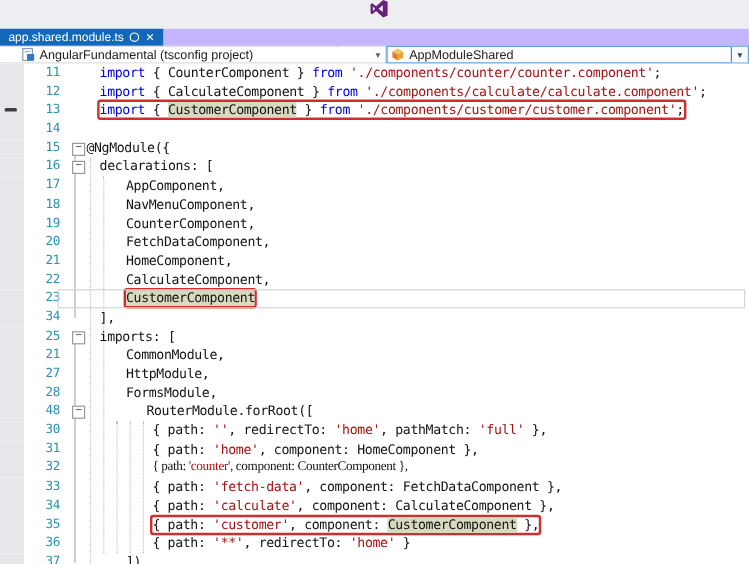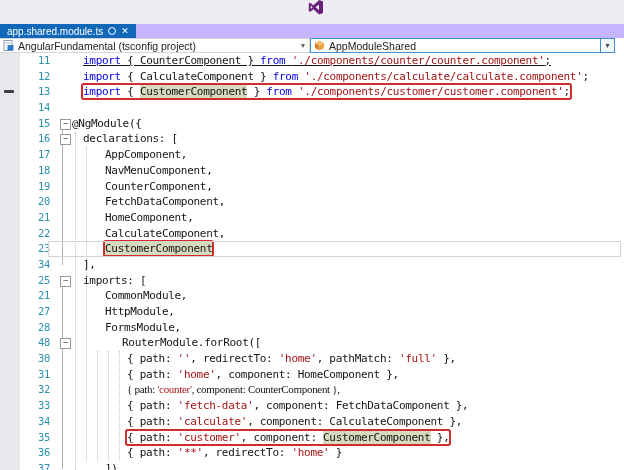--- a/index.html
+++ b/index.html
@@ -13,21 +13,21 @@
   
   .tabrow{height:14px;background:#c4b5fd;position:relative;}
   .tab{position:absolute;left:0;top:0;height:14px;background:#1168b8;color:#fff;
        display:flex;align-items:center;gap:5px;padding:0 7px;font-size:10px;cursor:default;}
   .tab .dot{width:6px;height:6px;border:1px solid #fff;border-radius:50%;display:inline-block;}
   .tab .x{font-size:9px;line-height:9px;}
 
   
   .navbar{height:15px;background:#fff;display:flex;align-items:stretch;border-bottom:1px solid #e0e0e4;}
   .combo{display:flex;align-items:center;font-size:10.5px;color:#222;background:#fff;}
-  .combo-left{width:306px;border:1px solid #d6d6da;border-left:none;padding-left:3px;gap:4px;}
+  .combo-left{width:306px;border:1px solid #d6d6da;border-left:none;padding-left:18px;gap:4px;}
   .combo-left .caret{margin-left:auto;margin-right:4px;color:#666;font-size:8px;}
   .combo-right{width:300px;border:1px solid #3d8fd6;gap:4px;padding-left:3px;position:relative;}
   .combo-right .dd-btn{margin-left:auto;width:13px;align-self:stretch;border-left:1px solid #3d8fd6;
        display:flex;align-items:center;justify-content:center;color:#444;font-size:8px;background:#f6f9fd;}
 
   
   .editor{position:absolute;top:53px;left:0;right:0;bottom:0;background:#fff;overflow:hidden;
           font-family:"DejaVu Sans Mono",monospace;font-size:11px;letter-spacing:-0.3px;color:#141414;}
   .guides{position:absolute;inset:0;}
   .vfold{position:absolute;border-left:1px solid #aeaeae;width:0;}
@@ -110,21 +110,21 @@
         <div class="vguide" style="left: 86px; top: 94.2px; height: 314px;"></div>
         <div class="vguide" style="left: 97px; top: 298.3px; height: 109.9px;"></div>
         <div class="vguide" style="left: 108px; top: 298.3px; height: 109.9px;"></div>
         <div class="vguide" style="left: 119px; top: 298.3px; height: 109.9px;"></div>
       </div>
     <div class="rows" id="rows">
         <div class="row">
           <span class="imargin"></span>
           <span class="lnum">11</span>
           <span class="foldcol"></span>
-          <span class="codeln" style="padding-left: 11px; text-decoration: underline;"><span class="tok-k">import</span><span class="tok-p"> { CounterComponent } </span><span class="tok-k">from</span><span class="tok-p"> </span><span class="tok-s">'./components/counter/counter.component'</span><span class="tok-p">;</span></span>
+          <span class="codeln" style="padding-left: 11px;"><span class="tok-k">import</span><span class="tok-p"> { CounterComponent } </span><span class="tok-k">from</span><span class="tok-p"> </span><span class="tok-s">'./components/counter/counter.component'</span><span class="tok-p">;</span></span>
         </div>
         <div class="row">
           <span class="imargin"></span>
           <span class="lnum">12</span>
           <span class="foldcol"></span>
           <span class="codeln" style="padding-left: 11px;"><span class="tok-k">import</span><span class="tok-p"> { CalculateComponent } </span><span class="tok-k">from</span><span class="tok-p"> </span><span class="tok-s">'./components/calculate/calculate.component'</span><span class="tok-p">;</span></span>
         </div>
         <div class="row">
           <span class="imargin">
             <span class="dash"></span>

